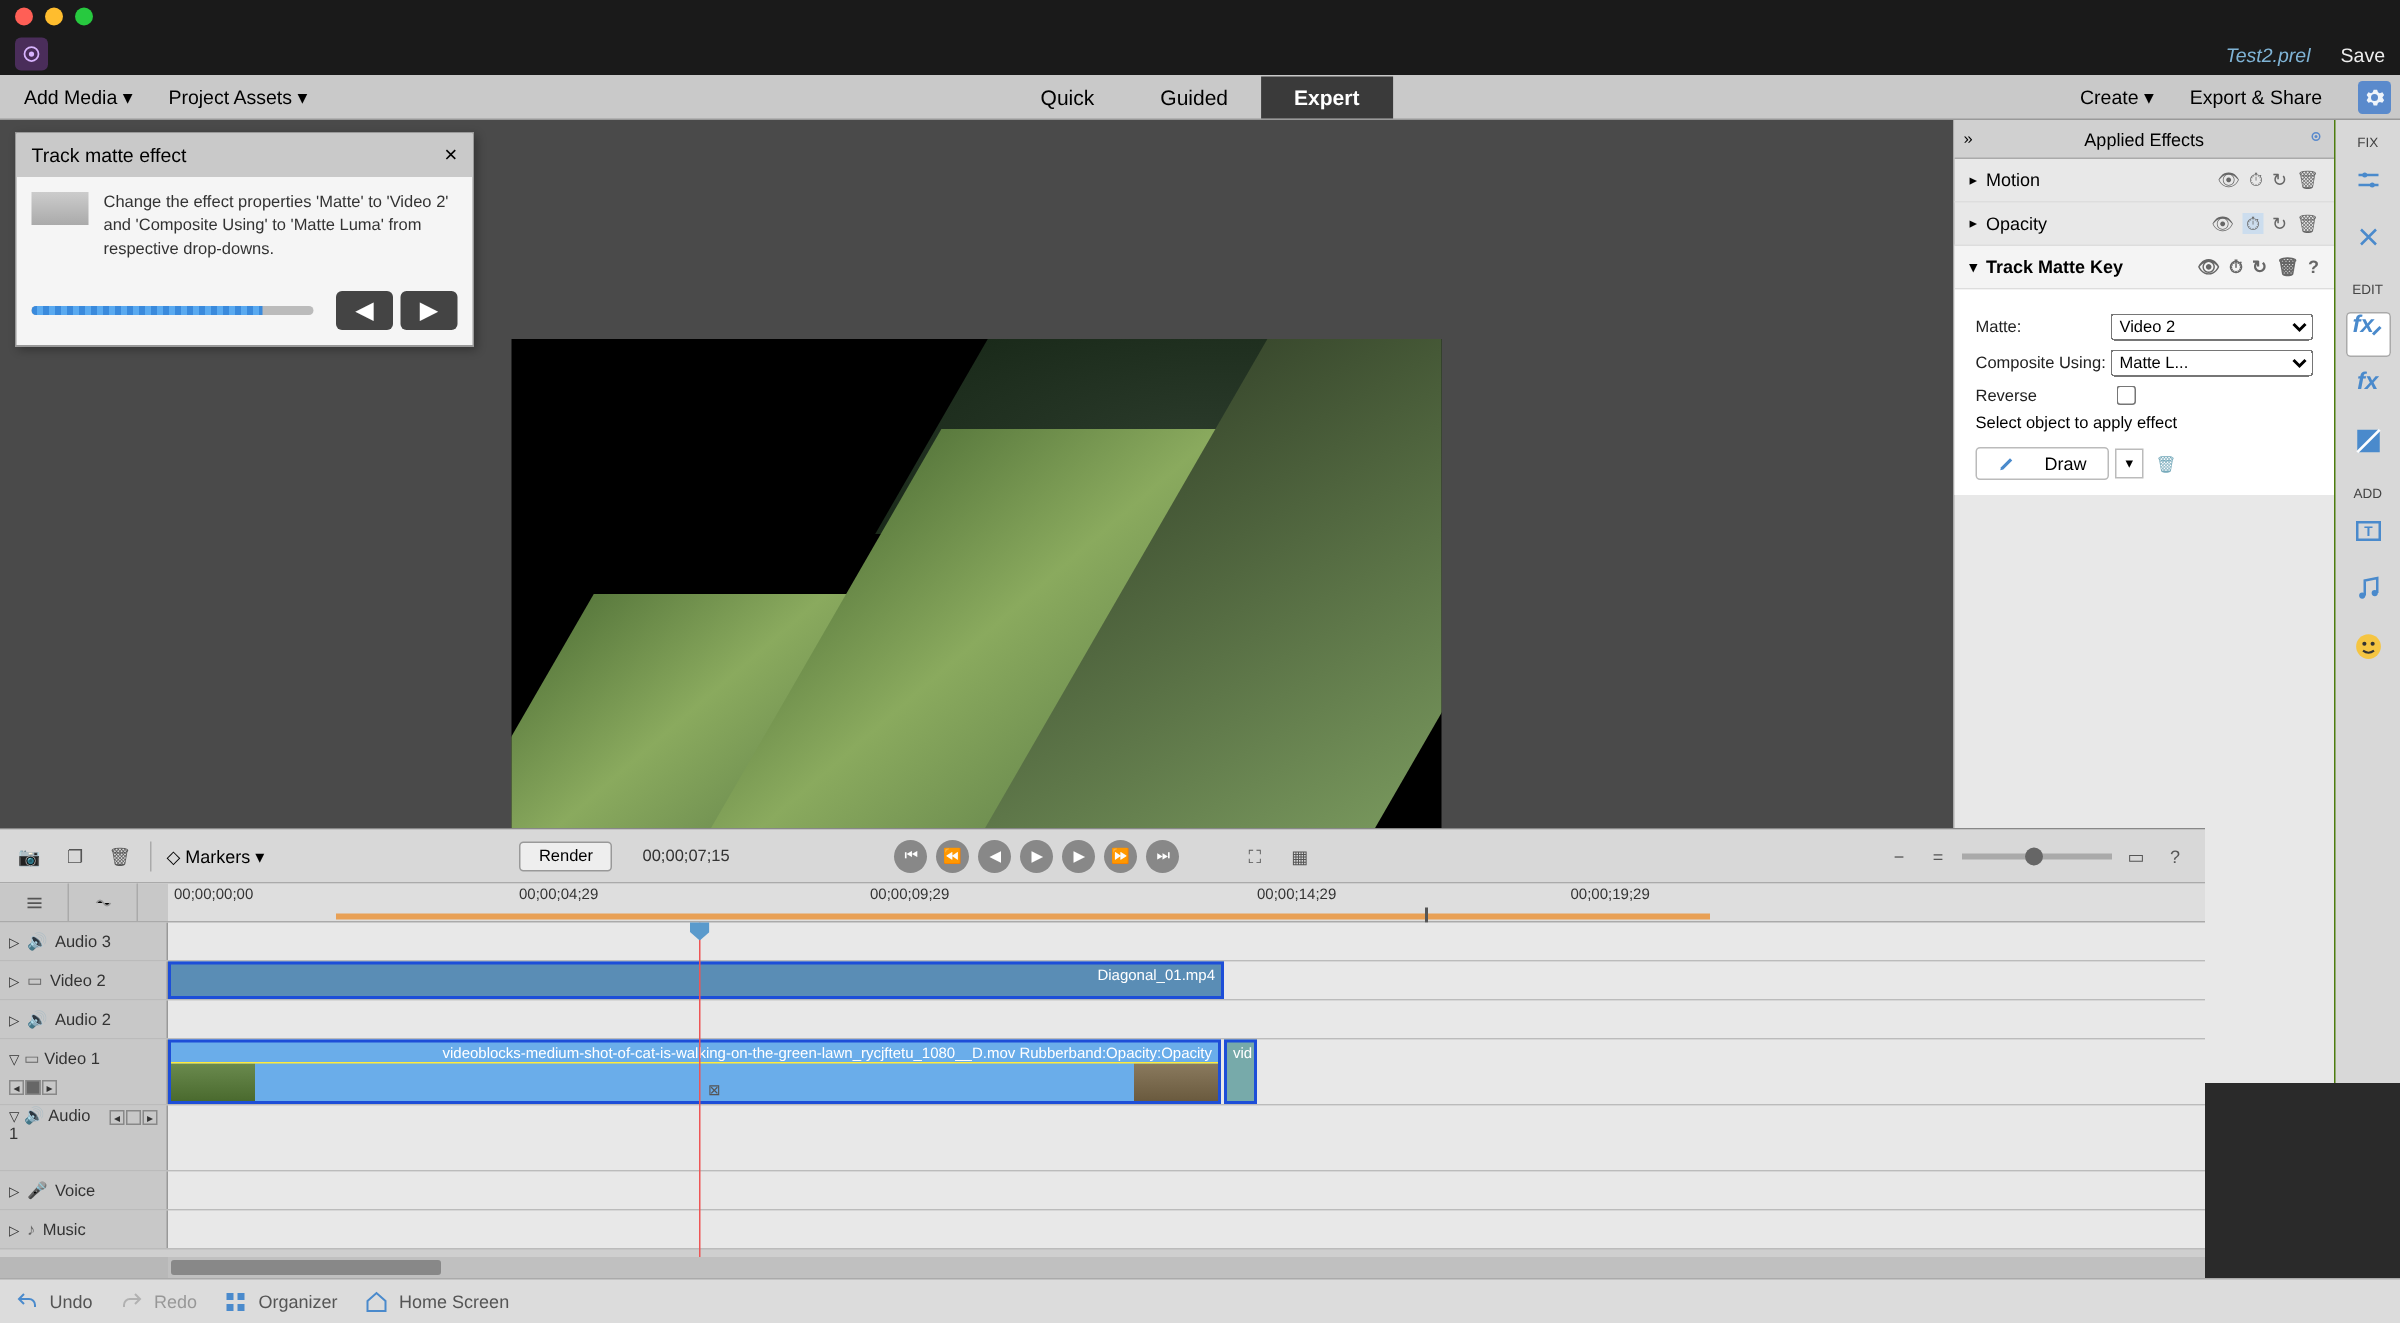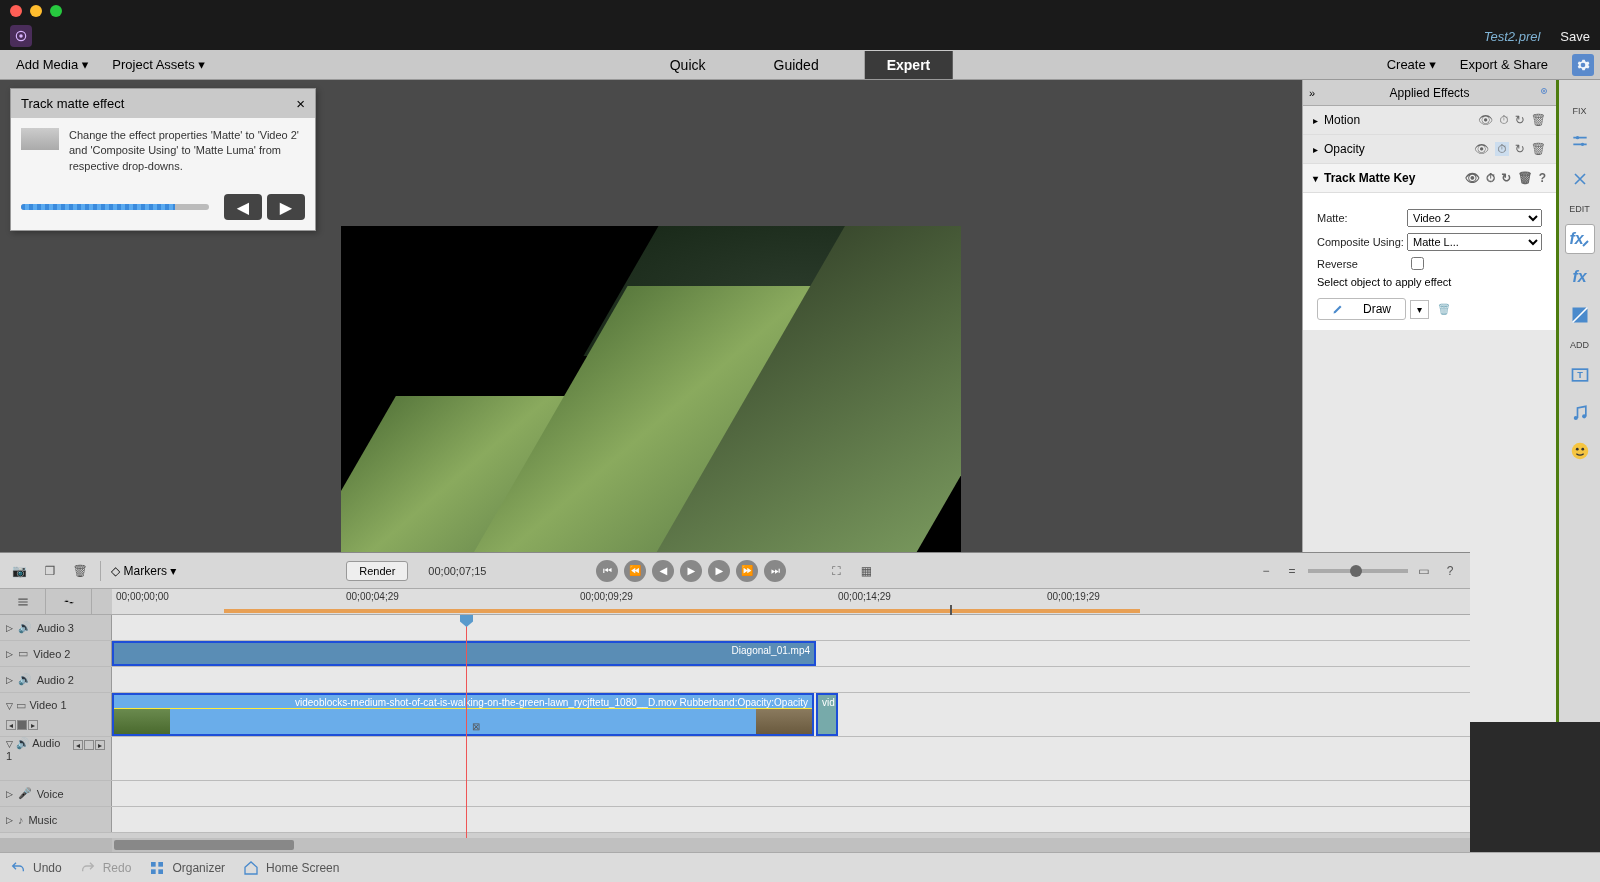--- a/index.html
+++ b/index.html
@@ -15,21 +15,21 @@
 .appbar { height:28px; background:#1a1a1a; display:flex; align-items:center; padding:0 10px; color:#ddd; font-size:13px; }
 .appicon { width:22px; height:22px; border-radius:4px; background:#4a2d5a; display:flex; align-items:center; justify-content:center; margin-right:auto; }
 .appicon svg{width:14px;height:14px;}
 .filename { color:#7fb3d5; font-style:italic; margin-right:20px; font-size:13px; }
 .save { color:#eee; font-size:13px; }
 
 
 .menubar { height:30px; background:#c9c9c9; display:flex; align-items:center; padding:0 6px; font-size:13px; border-bottom:1px solid #999; }
 .menubar .left { display:flex; gap:4px; }
 .menubar .menu-item { padding:4px 10px; cursor:pointer; }
-.menubar .tabs { position:absolute; left:50%; transform:translateX(-50%); display:flex;gap:24px; }
+.menubar .tabs { position:absolute; left:50%; transform:translateX(-50%); display:flex; }
 .menubar .tab { padding:6px 22px; font-size:14px; cursor:pointer; }
 .menubar .tab.active { background:#3a3a3a; color:#fff; font-weight:bold; }
 .menubar .right { margin-left:auto; display:flex; align-items:center; gap:4px; }
 .gear { width:22px; height:22px; background:#5a8acc; border-radius:3px; display:flex; align-items:center; justify-content:center; margin-left:10px; }
 
 
 .content { display:flex; height:642px; }
 .monitor-area { flex:1; background:#4a4a4a; display:flex; align-items:center; justify-content:center; position:relative; }
 .monitor { width:620px; height:350px; background:#000; position:relative; overflow:hidden; }
 .monitor .stripe { position:absolute; background:linear-gradient(120deg,#5a7a3e,#8aaa5e,#6a8a4e); transform:skewX(-30deg); }
@@ -62,23 +62,23 @@
 .effect-params { background:#fff; padding:10px 14px; font-size:11px; }
 .param-row { display:flex; align-items:center; margin:6px 0; }
 .param-row label { width:90px; color:#222; }
 .param-row select { flex:1; font-size:11px; padding:1px; }
 .param-row .cb { margin-left:4px; }
 .draw-row { margin-top:10px; display:flex; align-items:center; gap:4px; }
 .draw-btn { border:1px solid #bbb; padding:3px 14px; background:#fff; font-size:12px; border-radius:3px; display:flex; align-items:center; gap:19px; }
 .caret-dd { border:1px solid #bbb; padding:3px 6px; background:#fff; font-size:10px; }
 
 
-.rail { width:44px; background:#d8d8d8; border-left:3px solid #4d7c0f; display:flex; flex-direction:column; align-items:center; padding-top:20px; gap:0; }
+.rail { width:44px; background:#d8d8d8; border-left:1px solid #4d7c0f; display:flex; flex-direction:column; align-items:center; padding-top:4px; gap:0; }
 .rail .sect-label { font-size:9px; color:#444; margin:6px 0; }
-.rail .ic { width:30px; height:30px; display:flex; align-items:center; justify-content:center; margin:4px 0; cursor:pointer; border-radius:3px; }
+.rail .ic { width:30px; height:30px; display:flex; justify-content:center; margin:4px 0; cursor:pointer; border-radius:3px; }
 .rail .ic.active { background:#fff; box-shadow:inset 0 0 0 1px #aaa; }
 
 
 .timeline-wrap { height:300px; background:#cfcfcf; display:flex; flex-direction:column; border-top:1px solid #888; position:absolute; bottom:30px; left:0; right:130px; }
 .tl-toolbar { height:36px; background:#d8d8d8; display:flex; align-items:center; padding:0 10px; gap:10px; border-bottom:1px solid #aaa; font-size:12px; }
 .tl-toolbar .i{width:20px;height:20px;display:flex;align-items:center;justify-content:center;color:#555;}
 .tl-toolbar .sep{width:1px;height:20px;background:#aaa;}
 .render-btn { padding:3px 12px; border:1px solid #999; background:#eee; border-radius:3px; font-size:11px; }
 .timecode { font-size:11px; color:#333; margin-left:10px; }
 .transport { display:flex; gap:6px; margin-left:100px; }

